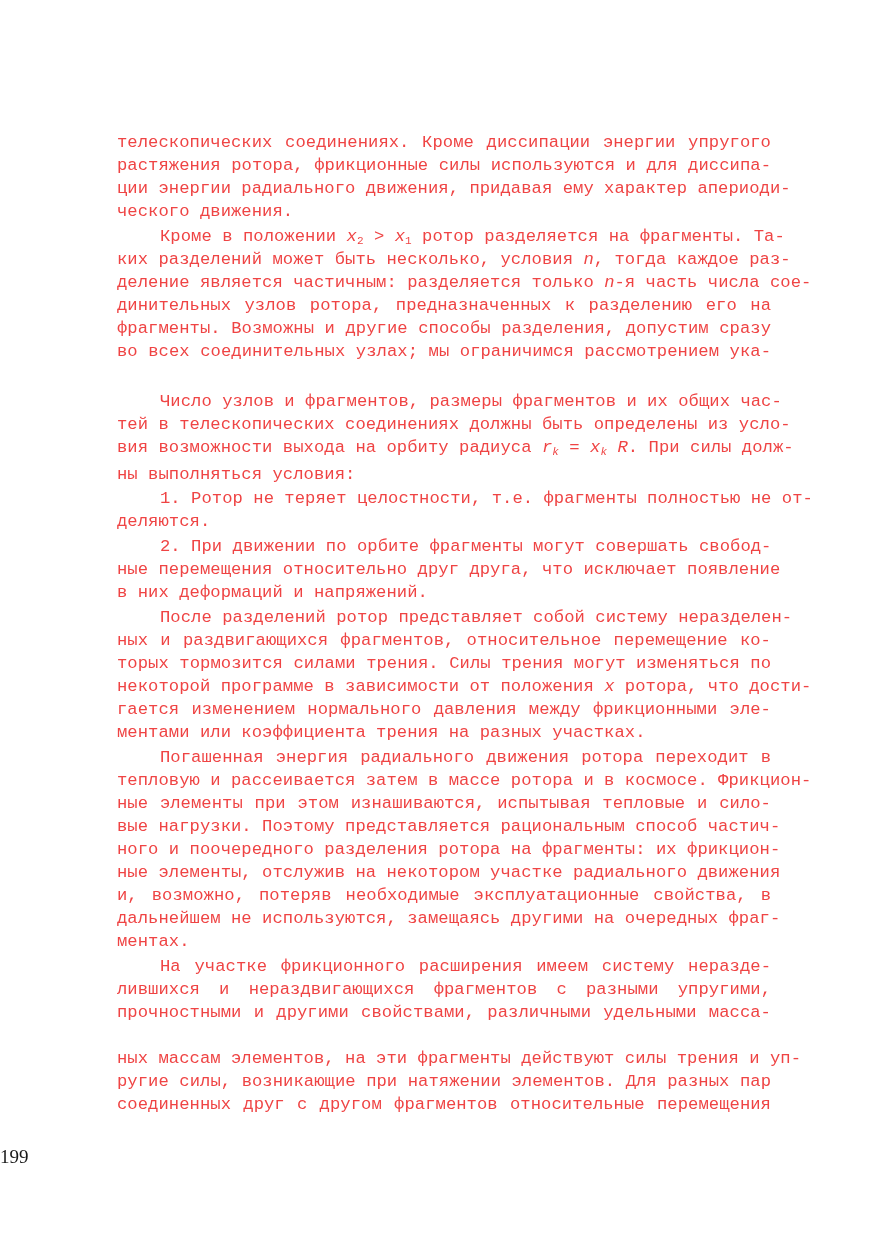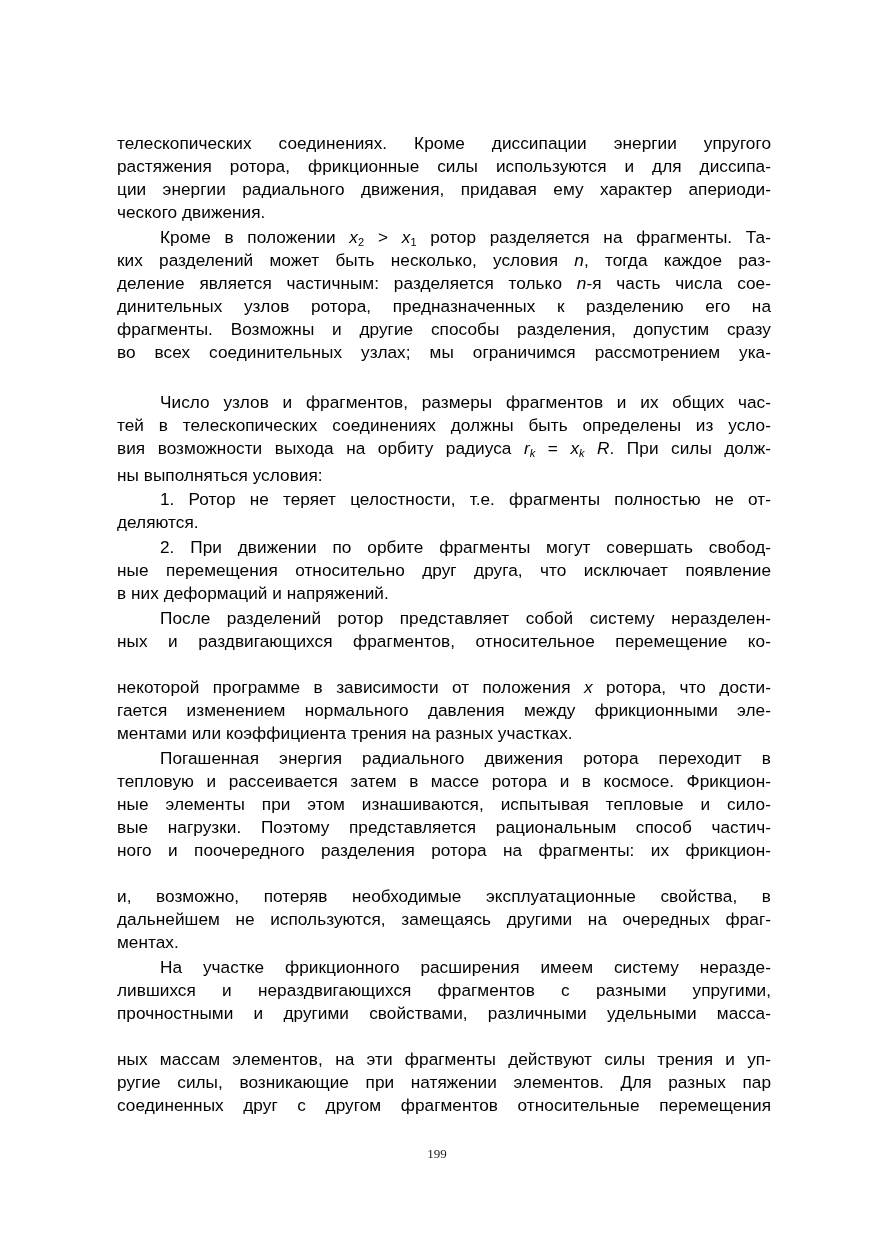--- a/index.html
+++ b/index.html
@@ -1,30 +1,30 @@
 <!DOCTYPE html>
 <html><head>
 <meta charset="utf-8">
 <style>
   html, body { margin:0; padding:0; background:#ffffff; }
   body { width:874px; height:1240px; position:relative; overflow:hidden; }
   .page { position:absolute; left:0; top:0; width:874px; height:1240px; background:#ffffff; }
   .ln {
     position:absolute; left:117px; width:654px;
-    font-family:Liberation Sans, sans-serif;
-    font-size:17.2px; line-height:22px; color:#000000;
+    font-family:Liberation Mono, monospace;
+    font-size:17.2px; line-height:22px; color:#ef4444;
     white-space:nowrap; text-align:justify; text-align-last:justify;
     letter-spacing:0.05px;
   }
   .ln.last { text-align-last:left; }
   .ln.ind { left:160px; width:611px; }
   .pagenum {
-    position:absolute; left:0; width:874px; top:1146px; text-align:center;
+    position:absolute; left:0; width:874px; top:1146px; text-align:left;
     font-family:"Liberation Serif","DejaVu Serif",serif;
-    font-size:13px; color:#1a1a1a;
+    font-size:19px; color:#1a1a1a;
   }
   i { font-style:italic; }
   sub { font-size:11px; vertical-align:-3px; line-height:0; }
 </style>
 </head>
 <body>
 
 <div class="page">
 
   <div class="ln" style="top:132px">телескопических соединениях. Кроме диссипации энергии упругого</div>
@@ -46,29 +46,31 @@
 
   <div class="ln ind" style="top:488px">1. Ротор не теряет целостности, т.е. фрагменты полностью не от-</div>
   <div class="ln last" style="top:511px">деляются.</div>
 
   <div class="ln ind" style="top:536px">2. При движении по орбите фрагменты могут совершать свобод-</div>
   <div class="ln" style="top:559px">ные перемещения относительно друг друга, что исключает появление</div>
   <div class="ln last" style="top:582px">в них деформаций и напряжений.</div>
 
   <div class="ln ind" style="top:607px">После разделений ротор представляет собой систему неразделен-</div>
   <div class="ln" style="top:630px">ных и раздвигающихся фрагментов, относительное перемещение ко-</div>
+  <div class="ln" style="top:653px">торых тормозится силами трения. Силы трения могут изменяться по</div>
   <div class="ln" style="top:676px"><span>некоторой программе в зависимости от положения </span><i>x</i><span> ротора, что дости-</span></div>
   <div class="ln" style="top:699px">гается изменением нормального давления между фрикционными эле-</div>
   <div class="ln last" style="top:722px">ментами или коэффициента трения на разных участках.</div>
 
   <div class="ln" style="top:770px">тепловую и рассеивается затем в массе ротора и в космосе. Фрикцион-</div>
   <div class="ln ind" style="top:747px">Погашенная энергия радиального движения ротора переходит в</div>
   <div class="ln" style="top:793px">ные элементы при этом изнашиваются, испытывая тепловые и сило-</div>
   <div class="ln" style="top:816px">вые нагрузки. Поэтому представляется рациональным способ частич-</div>
   <div class="ln" style="top:839px">ного и поочередного разделения ротора на фрагменты: их фрикцион-</div>
+  <div class="ln" style="top:862px">ные элементы, отслужив на некотором участке радиального движения</div>
   <div class="ln" style="top:885px">и, возможно, потеряв необходимые эксплуатационные свойства, в</div>
   <div class="ln" style="top:908px">дальнейшем не используются, замещаясь другими на очередных фраг-</div>
   <div class="ln last" style="top:931px">ментах.</div>
 
   <div class="ln ind" style="top:956px">На участке фрикционного расширения имеем систему неразде-</div>
   <div class="ln" style="top:979px">лившихся и нераздвигающихся фрагментов с разными упругими,</div>
   <div class="ln" style="top:1002px">прочностными и другими свойствами, различными удельными масса-</div>
   <div class="ln" style="top:1048px">ных массам элементов, на эти фрагменты действуют силы трения и уп-</div>
   <div class="ln" style="top:1071px">ругие силы, возникающие при натяжении элементов. Для разных пар</div>
   <div class="ln" style="top:1094px">соединенных друг с другом фрагментов относительные перемещения</div>

